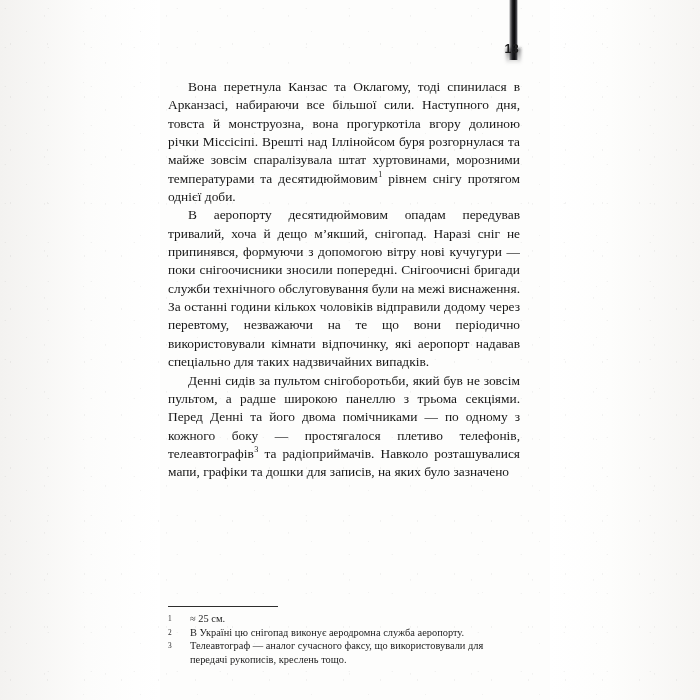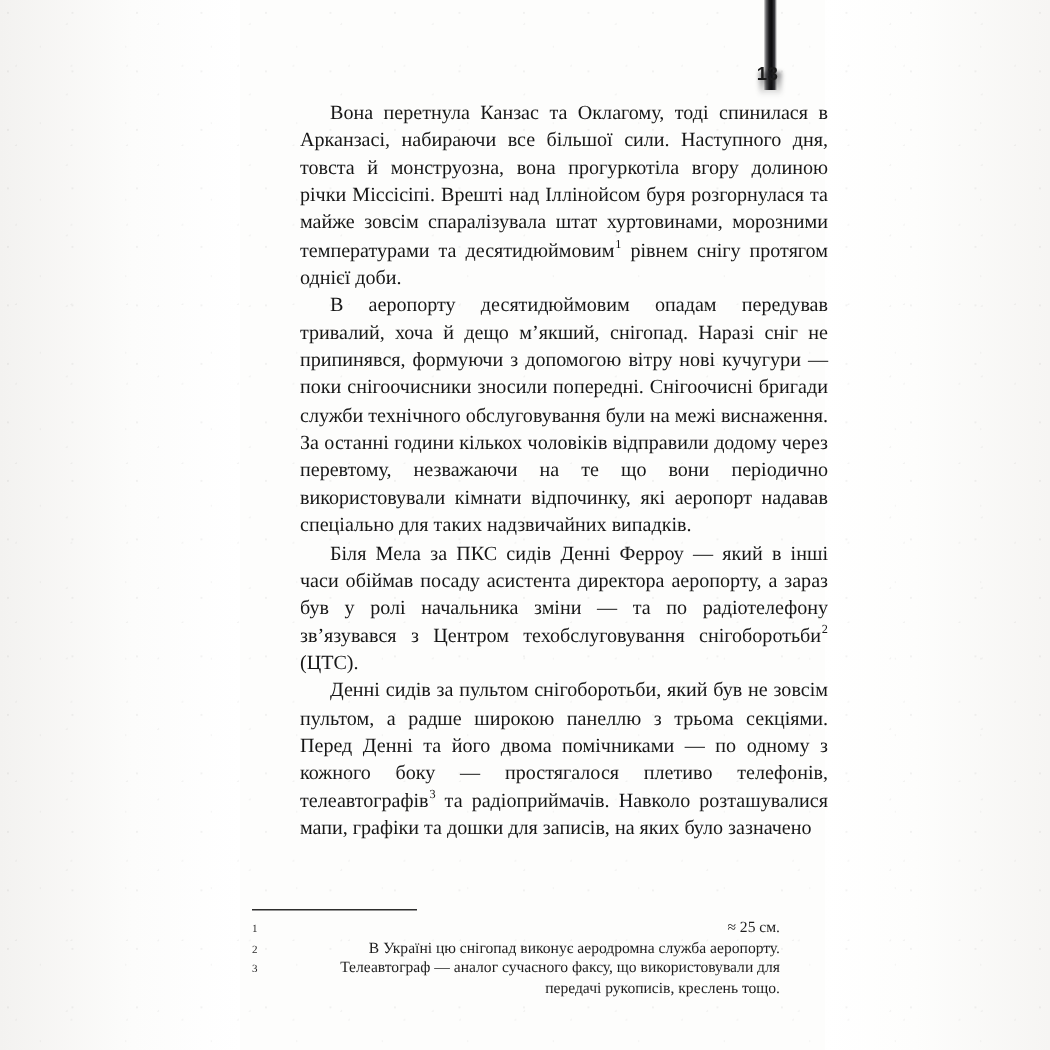--- a/index.html
+++ b/index.html
@@ -78,28 +78,27 @@
     font-weight: bold;
     font-size: 12.5px;
     letter-spacing: 0.3px;
     color: #1c1c1c;
   }
 
   
   #text-column {
     position: absolute;
     left: 168px;
-    top: 66px;
+    top: 78px;
     width: 352px;
     font-size: 13.4px;
     line-height: 18.35px;
     text-align: justify;
     text-justify: inter-word;
     color: #171717;
-    margin-left: 32px;
     -webkit-font-smoothing: antialiased;
   }
   #text-column p {
     margin: 0;
     text-indent: 20px;
     hyphens: manual;
   }
 
   sup.fn-ref {
     font-size: 8.2px;
@@ -132,21 +131,21 @@
   .footnote-marker {
     width: 22px;
     flex: 0 0 22px;
     font-size: 7.4px;
     line-height: 13.6px;
     vertical-align: super;
     color: #2a2a2a;
   }
   .footnote-text {
     flex: 1 1 auto;
-    text-align: right;
+    text-align: left;
   }
 
   
   #grain {
     position: absolute;
     inset: 0;
     pointer-events: none;
     opacity: 0.045;
     background-image:
       radial-gradient(circle at 12% 22%, #000 0.6px, transparent 0.7px),
@@ -163,21 +162,20 @@
   <div id="scan-shade-left"></div>
   <div id="scan-shade-right"></div>
   <div id="spine-shadow"></div>
   <div id="spine-shadow-fade"></div>
 
   <div id="folio">13</div>
 
   <div id="text-column">
       <p>Вона перетнула Канзас та Оклагому, тоді спинилася в Арканзасі, набираючи все більшої сили. Наступного дня, товста й монструозна, вона прогуркотіла вгору долиною річки Міссісіпі. Врешті над Іллінойсом буря розгорнулася та майже зовсім спаралізувала штат хуртовинами, морозними температурами та десятидюймовим<sup class="fn-ref">1</sup> рівнем снігу протягом однієї доби.</p>
       <p>В аеропорту десятидюймовим опадам передував тривалий, хоча й дещо м’якший, снігопад. Наразі сніг не припинявся, формуючи з допомогою вітру нові кучугури — поки снігоочисники зносили попередні. Снігоочисні бригади служби технічного обслуговування були на межі виснаження. За останні години кількох чоловіків відправили додому через перевтому, незважаючи на те що вони періодично використовували кімнати відпочинку, які аеропорт надавав спеціально для таких надзвичайних випадків.</p>
-      <p>Біля Мела за ПКС сидів Денні Ферроу — який в інші часи обіймав посаду асистента директора аеропорту, а зараз був у ролі начальника зміни — та по радіотелефону зв’язувався з Центром техобслуговування снігоборотьби<sup class="fn-ref">2</sup> (ЦТС).</p>
       <p>Денні сидів за пультом снігоборотьби, який був не зовсім пультом, а радше широкою панеллю з трьома секціями. Перед Денні та його двома помічниками — по одному з кожного боку — простягалося плетиво телефонів, телеавтографів<sup class="fn-ref">3</sup> та радіоприймачів. Навколо розташувалися мапи, графіки та дошки для записів, на яких було зазначено</p>
     </div>
 
   <div id="footnotes">
     <div id="footnote-rule"></div>
     <div id="footnote-list">
         <div class="footnote-item">
           <span class="footnote-marker">1</span>
           <span class="footnote-text">≈ 25 см.</span>
         </div>

